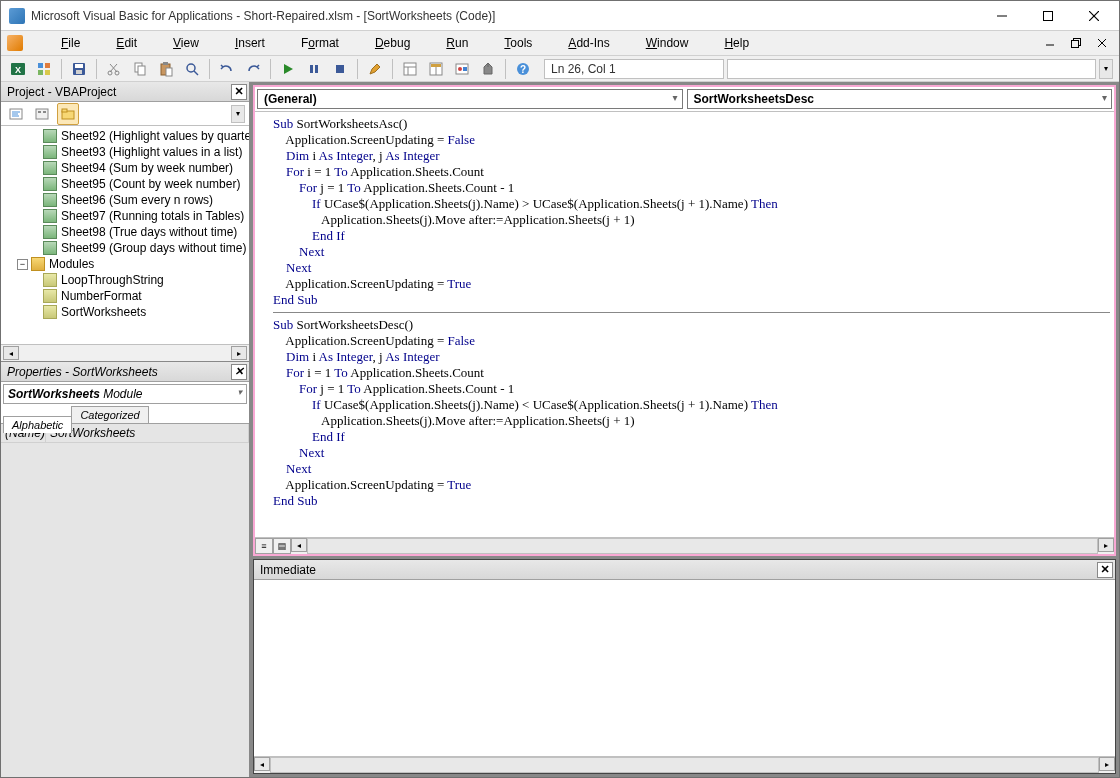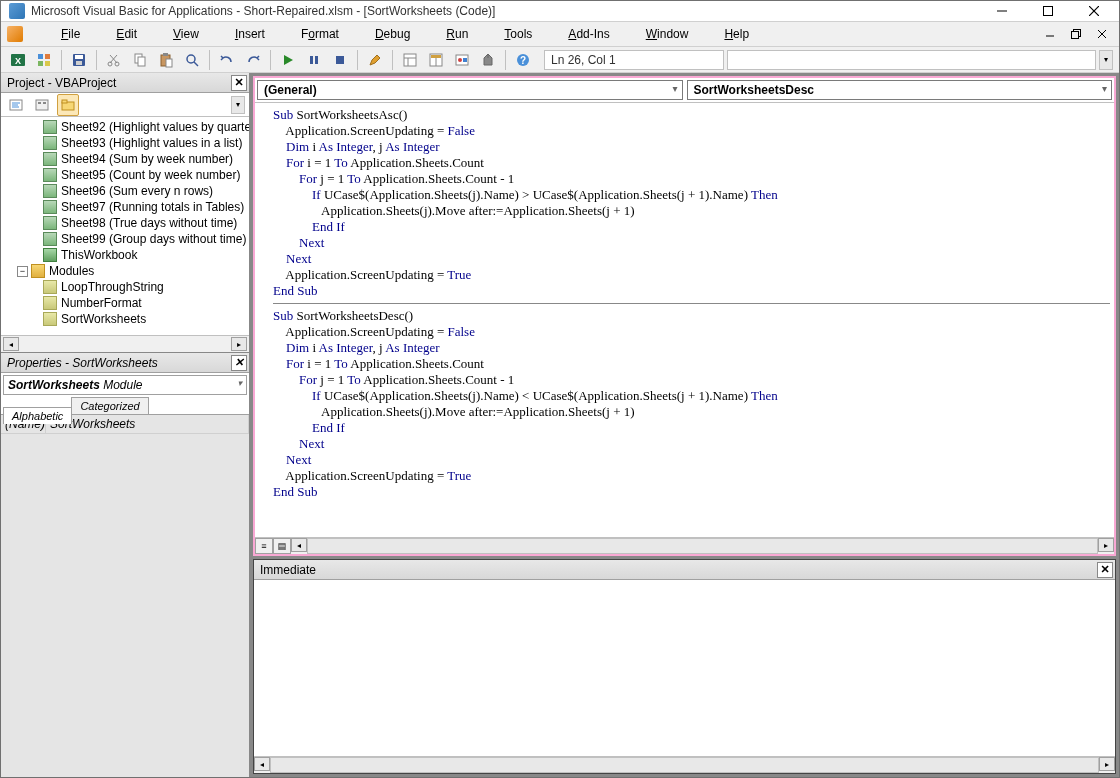--- a/index.html
+++ b/index.html
@@ -8,21 +8,21 @@
   font-size: 12px;
   background: #f0f0f0;
   width: 1120px;
   height: 778px;
   overflow: hidden;
   display: flex;
   flex-direction: column;
   border: 1px solid #707070;
 }
 .titlebar {
-  height: 21px;
+  height: 30px;
   background: #fff;
   display: flex;
   align-items: center;
   padding: 0 2px 0 8px;
   border-bottom: 1px solid #d0d0d0;
 }
 .titlebar .app-icon {
   width: 16px; height: 16px; margin-right: 6px;
   background: linear-gradient(135deg,#5b9bd5,#2e75b6);
   border-radius: 2px;
@@ -526,24 +526,20 @@
           <span class="tree-icon"></span>
           <span>Sheet97 (Running totals in Tables)</span>
         </div>
       <div class="tree-row lvl3">
           <span class="tree-icon"></span>
           <span>Sheet98 (True days without time)</span>
         </div>
       <div class="tree-row lvl3">
           <span class="tree-icon"></span>
           <span>Sheet99 (Group days without time)</span>
-        </div>
-      <div class="tree-row lvl3">
-          <span class="tree-icon book"></span>
-          <span>ThisWorkbook</span>
         </div>
       <div class="tree-row lvl1">
           <span class="tree-plus">−</span>
           <span class="tree-icon folder"></span>
           <span>Modules</span>
         </div>
       <div class="tree-row lvl3">
           <span class="tree-icon mod"></span>
           <span>LoopThroughString</span>
         </div>

